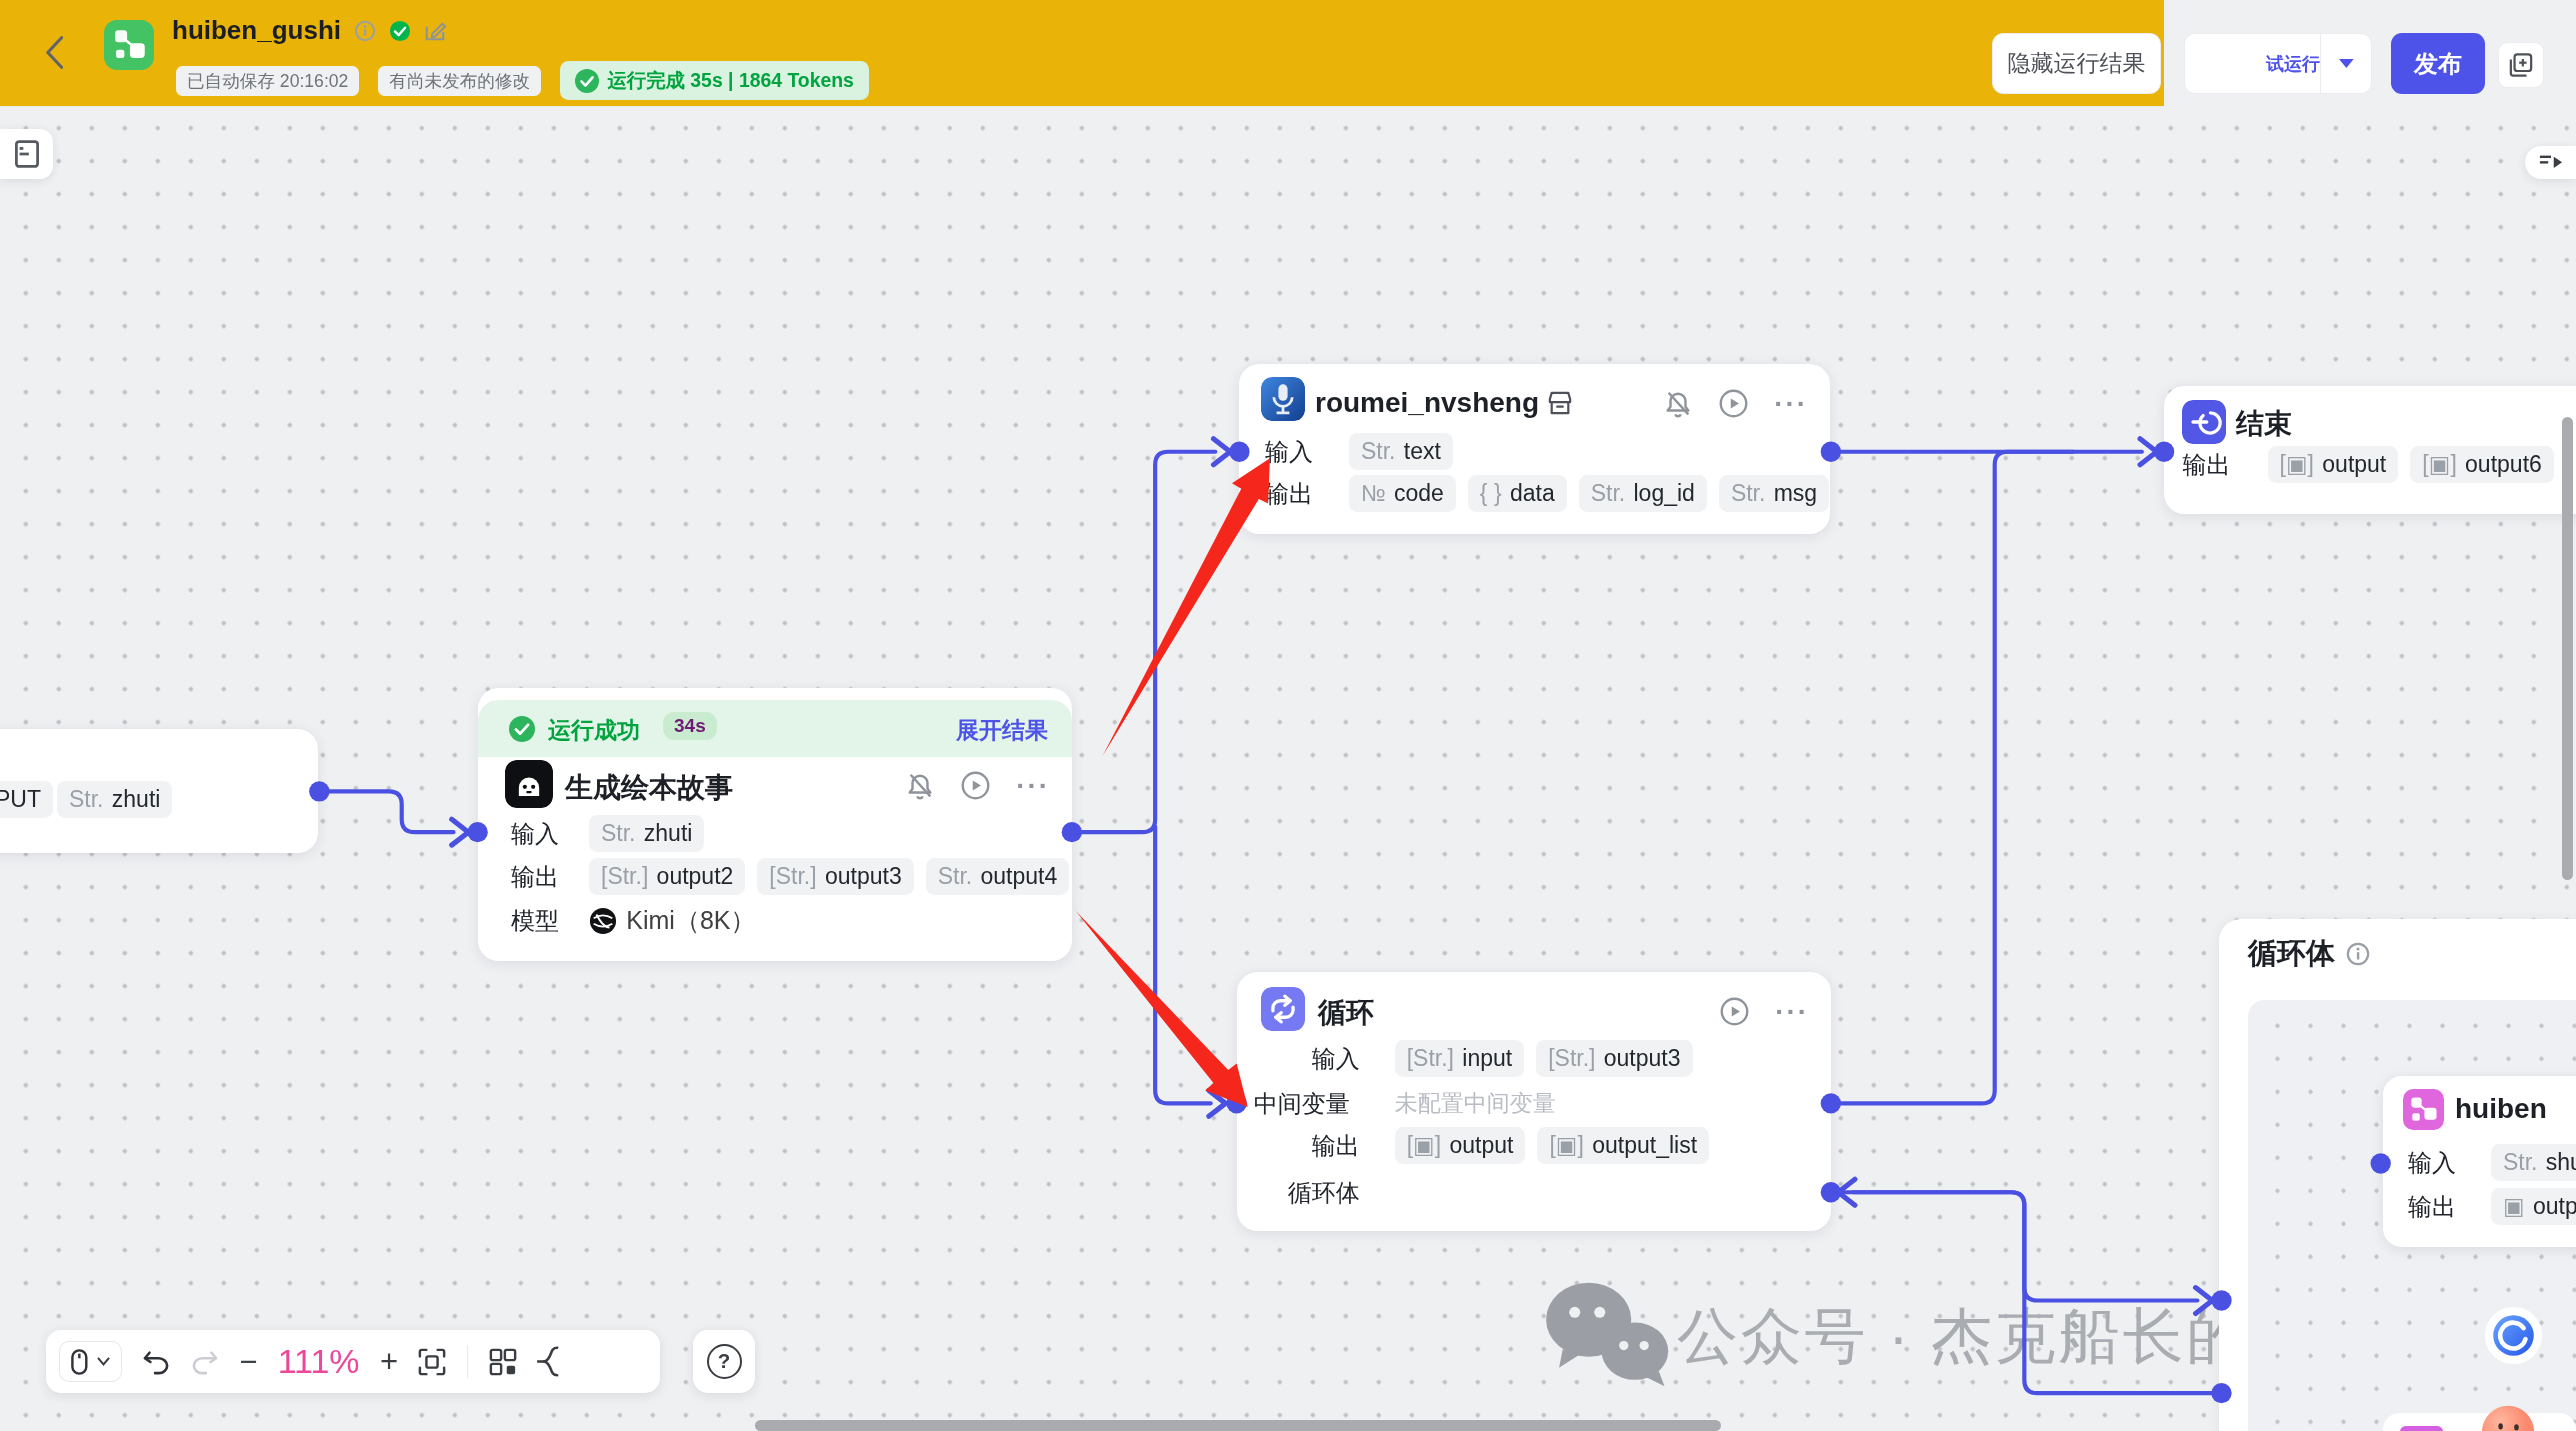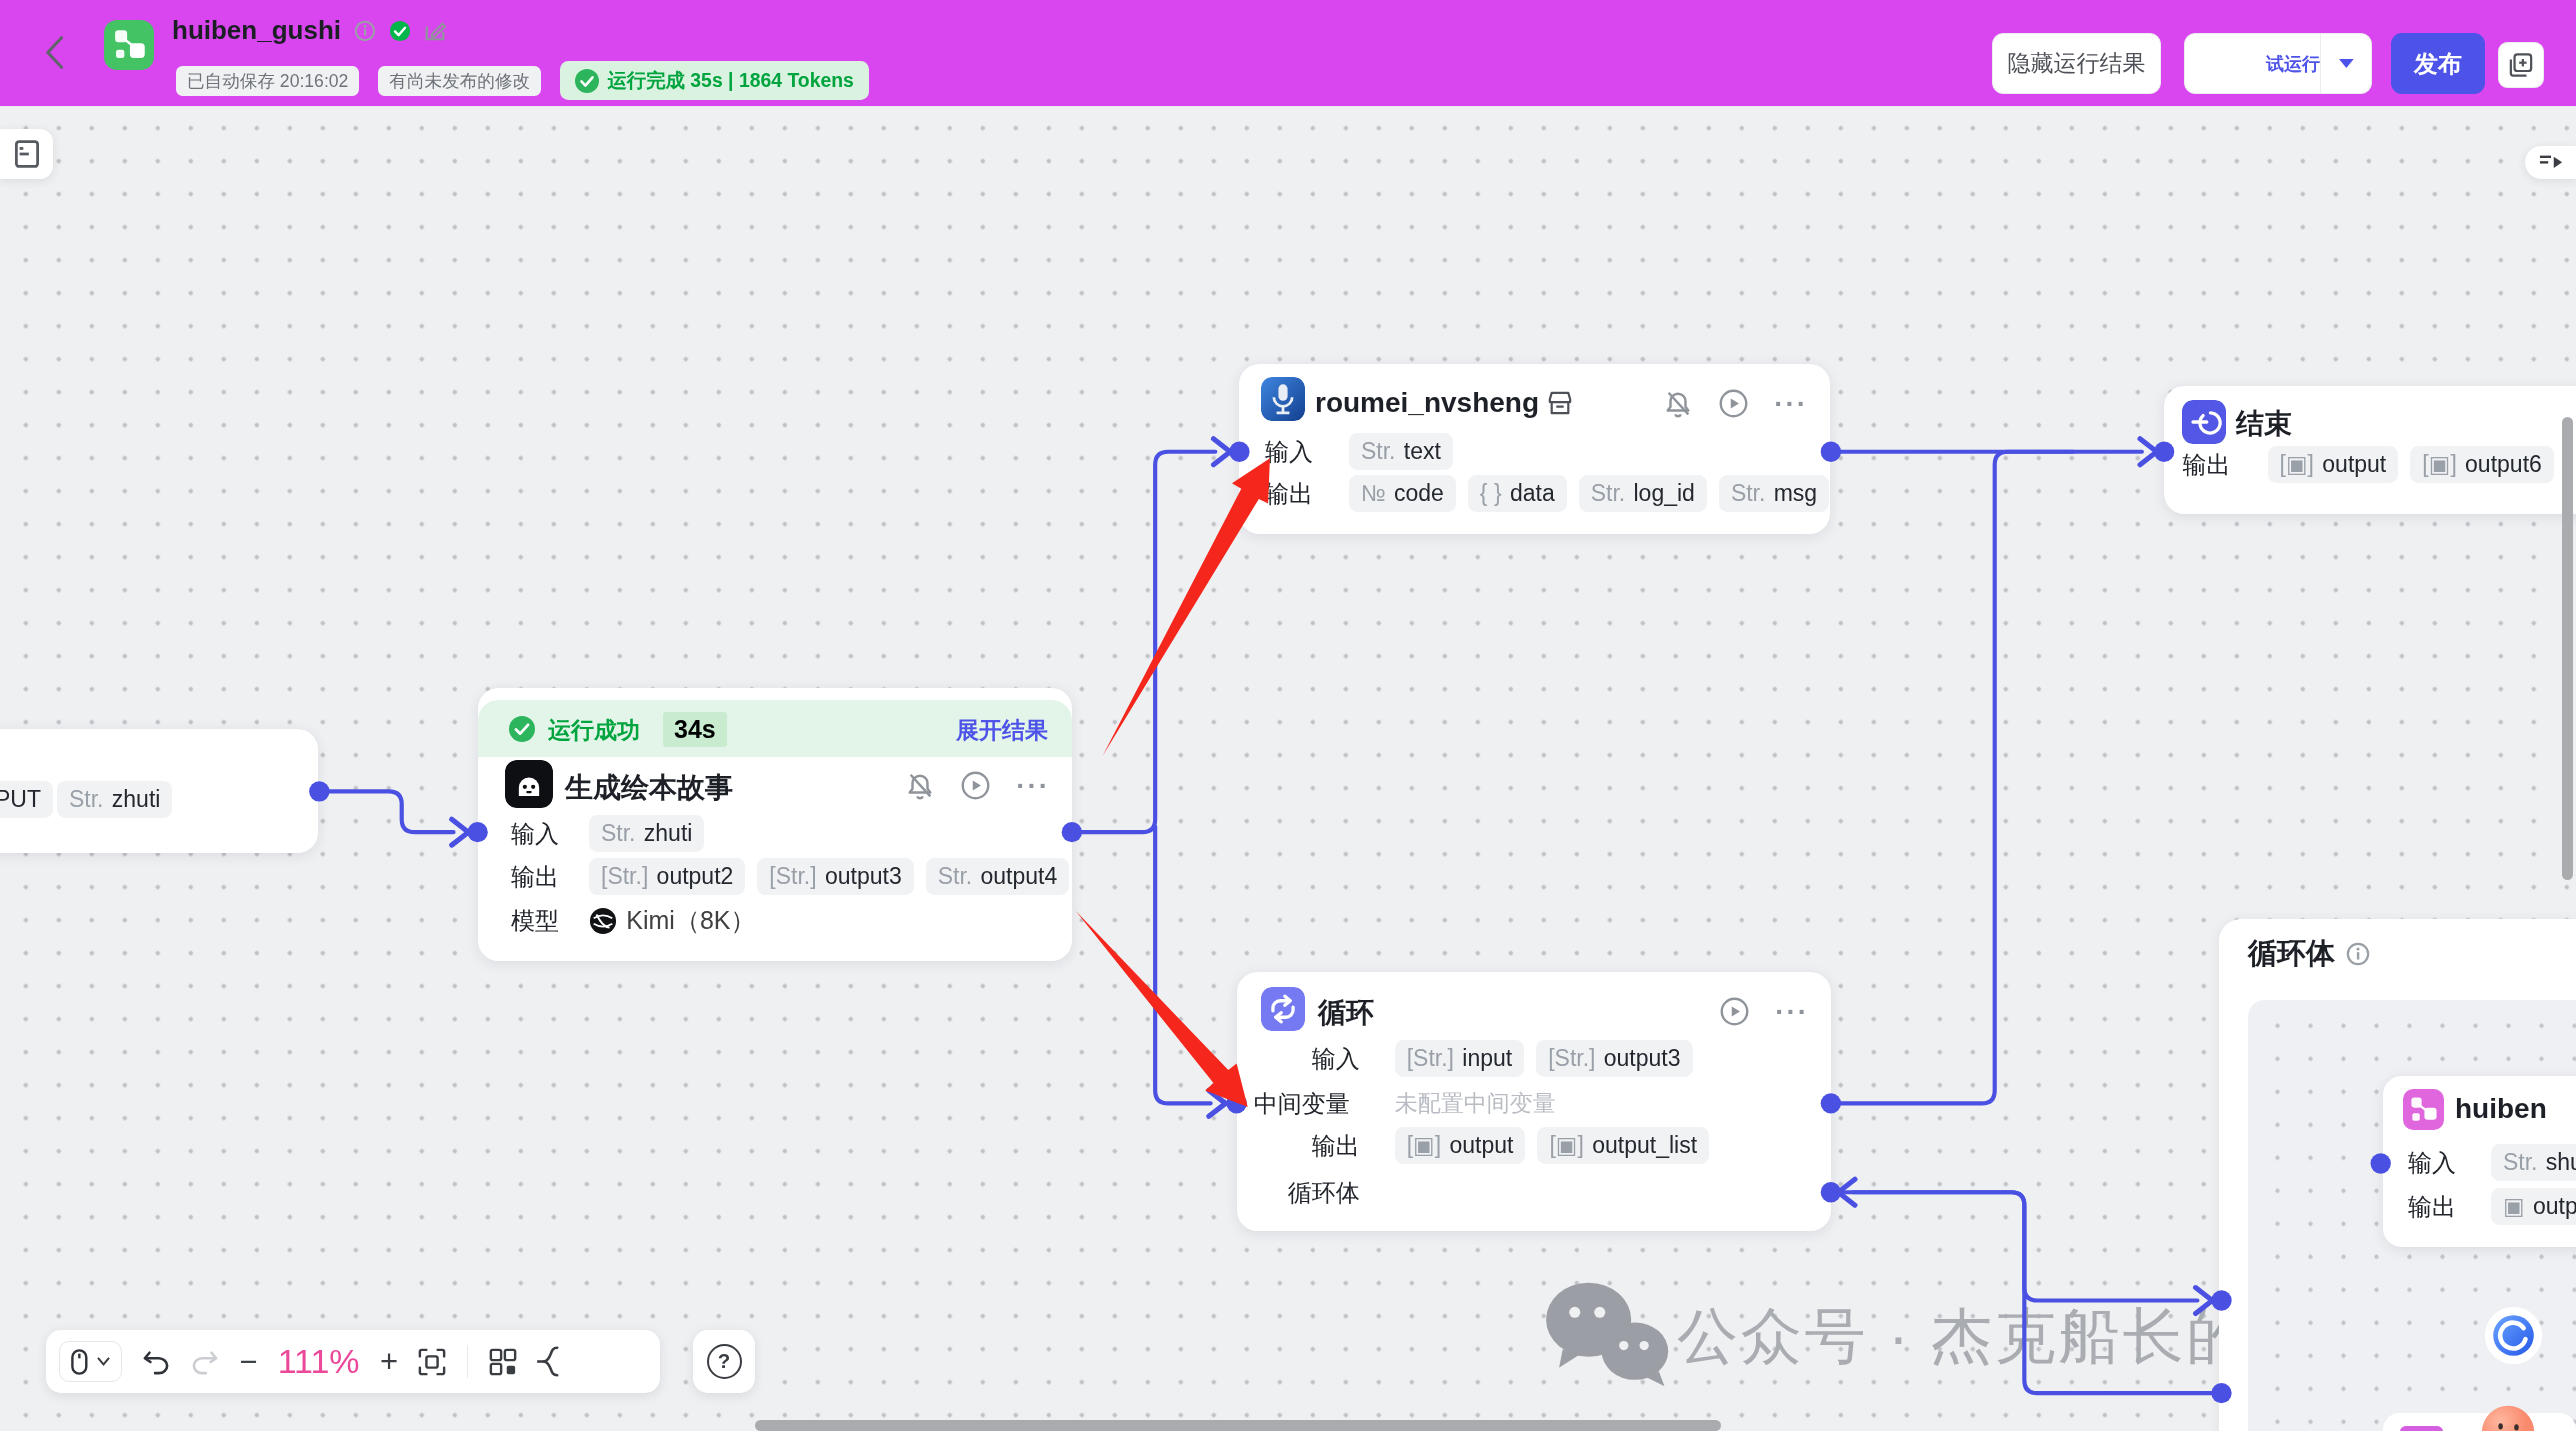--- a/index.html
+++ b/index.html
@@ -4,21 +4,21 @@
 <style>
   html,body{margin:0;padding:0}
   body{position:relative;width:2576px;height:1432px;overflow:hidden;
        font-family:"Liberation Sans","DejaVu Sans",sans-serif;background:#eff0f2;}
   .abs{position:absolute}
   
   #canvas-bg{position:absolute;left:0;top:106px;right:0;bottom:0;background-color:#eff0f2;
     background-image:radial-gradient(circle,#bfc1c6 1.9px,transparent 2.4px);
     background-size:33px 33px;background-position:9.3px 5.6px;z-index:0}
   
-  #header{position:absolute;left:0;top:0;width:2576px;height:106px;background:#d946ef;
+  #header{position:absolute;left:0;top:0;width:2164px;height:106px;background:#eab308;
     border-bottom:0.9px solid #e8eaed;z-index:10}
   .hbtn{position:absolute;top:33px;height:61px;background:#fff;border:0.9px solid #ececf0;
     border-radius:11px;display:flex;align-items:center;justify-content:center;
     font-size:23px;color:#4e5157;font-weight:500;box-sizing:border-box;cursor:pointer}
   .pill{display:inline-flex;align-items:center;background:#f0f1f3;border-radius:6.5px;
     padding:0 11px;height:30px;font-size:17.6px;color:#6e737a}
   #run-badge{display:inline-flex;align-items:center;gap:8.3px;background:#d9f3e0;border-radius:8.3px;
     padding:0 15px;height:39px;font-size:19.4px;color:#00a43e;font-weight:700}
   
   .node{position:absolute;background:#fff;border-radius:20.4px;
@@ -120,21 +120,21 @@
   </div>
 </div>
 
 <div class="node" style="left:478px;top:688px;width:594px;height:273px">
   <div class="abs" style="left:0;top:12px;width:594px;height:57px;background:#e3f5e8;border-radius:20.4px 20.4px 0 0">
     <svg class="abs" style="left:31px;top:15.7px" width="26" height="26" viewBox="0 0 28 28">
       <circle cx="14" cy="14" r="14" fill="#2db55d"></circle>
         <path d="M7.5 14.5 L12 19 L20.5 9.5" fill="none" stroke="#fff" stroke-width="3" stroke-linecap="round" stroke-linejoin="round"></path>
     </svg>
     <span class="abs" style="left:70px;top:15px;font-size:23px;font-weight:700;color:#00a43e">运行成功</span>
-    <span class="abs" style="left:185px;top:12px;background:#c9ecd1;border-radius:3px;padding:2.8px 11px;font-size:25px;font-weight:700;color:#000000">34s</span>
+    <span class="abs" style="left:185px;top:12px;background:#c9ecd1;border-radius:11px;padding:2.8px 11px;font-size:19px;font-weight:700;color:#701a75">34s</span>
     <span class="abs" style="right:24px;top:15px;font-size:23px;font-weight:700;color:#4d53e8;cursor:pointer">展开结果</span>
   </div>
   <svg class="abs icon48" style="left:27px;top:72px;width:48px;height:48px" viewBox="0 0 52 52">
     <rect width="52" height="52" rx="13" fill="#0d0f12"></rect>
     <path d="M15 39 v-9 a11 11 0 0 1 22 0 v9 z" fill="#fff"></path>
     <circle cx="21.5" cy="29" r="2.3" fill="#0d0f12"></circle>
       <circle cx="30.5" cy="29" r="2.3" fill="#0d0f12"></circle>
     <rect x="23" y="33.5" width="6" height="2.4" rx="1.2" fill="#0d0f12"></rect>
   </svg>
   <span class="ntitle abs" style="left:87px;top:81px">生成绘本故事</span>

